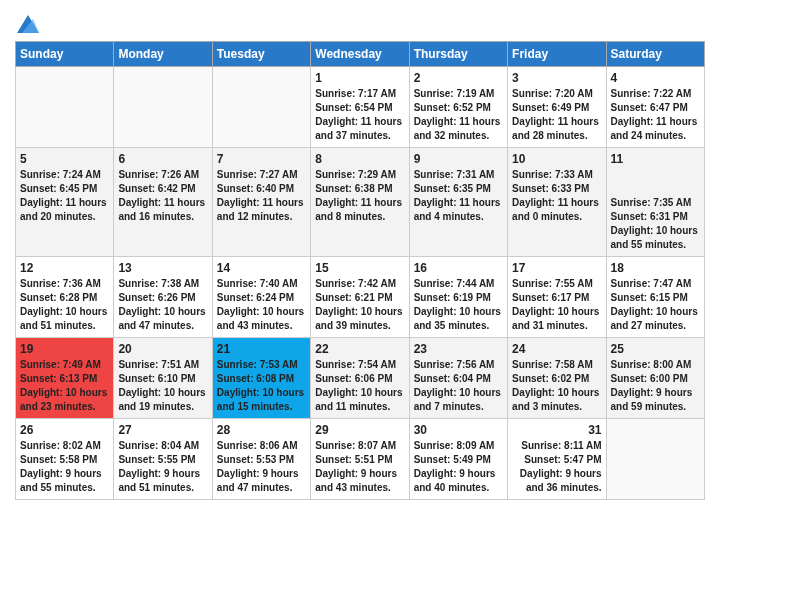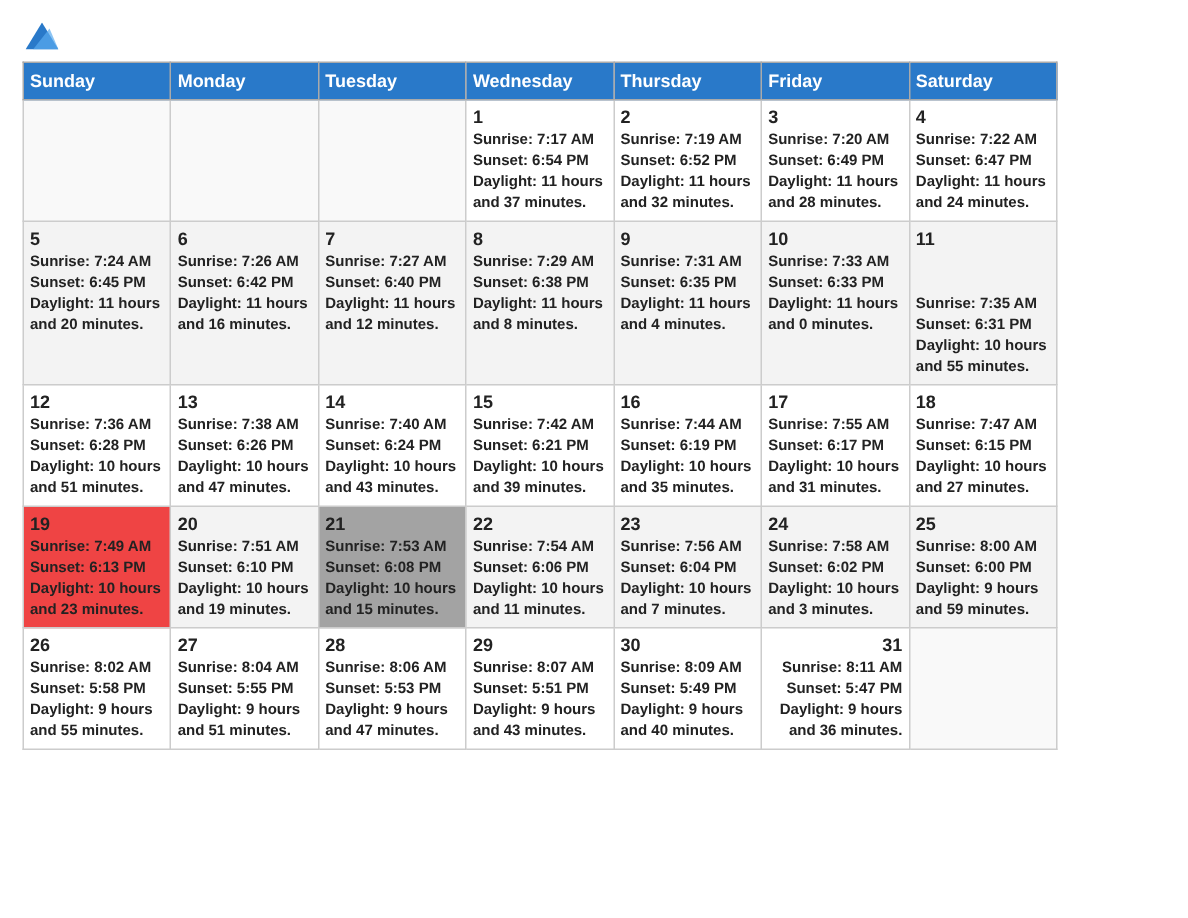--- a/index.html
+++ b/index.html
@@ -275,21 +275,21 @@
 Daylight: 10 hours
 and 23 minutes.</div>
           </td>
           <td style="background: rgb(243, 243, 243);">
             <span class="day-num">20</span>
             <div class="day-info" style="white-space: pre-line;">Sunrise: 7:51 AM
 Sunset: 6:10 PM
 Daylight: 10 hours
 and 19 minutes.</div>
           </td>
-          <td style="background: #a3a3a3;">
+          <td style="background: #0ea5e9;">
             <span class="day-num">21</span>
             <div class="day-info" style="white-space: pre-line;">Sunrise: 7:53 AM
 Sunset: 6:08 PM
 Daylight: 10 hours
 and 15 minutes.</div>
           </td>
           <td style="background: rgb(243, 243, 243);">
             <span class="day-num">22</span>
             <div class="day-info" style="white-space: pre-line;">Sunrise: 7:54 AM
 Sunset: 6:06 PM

